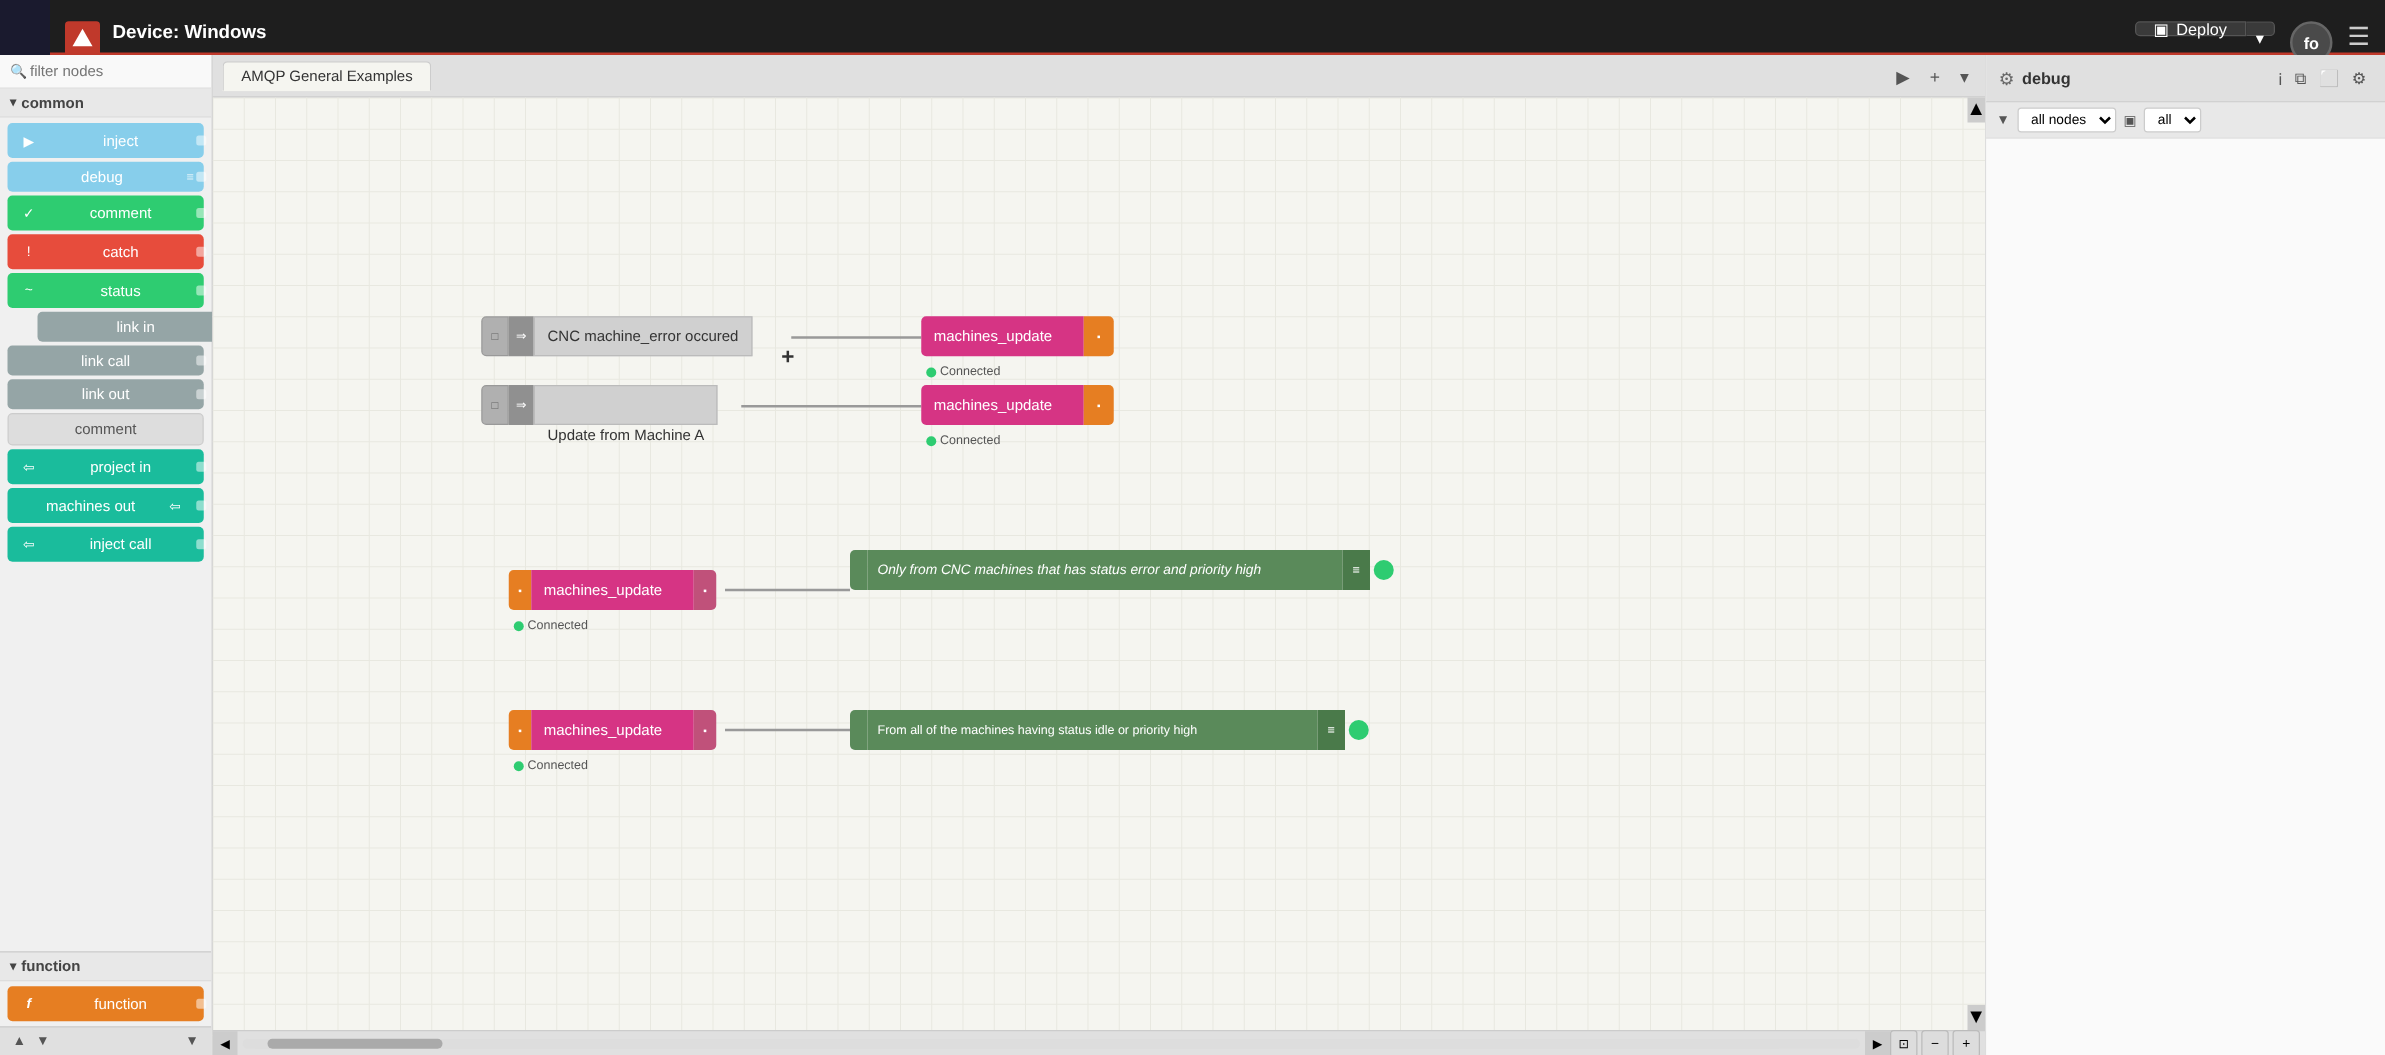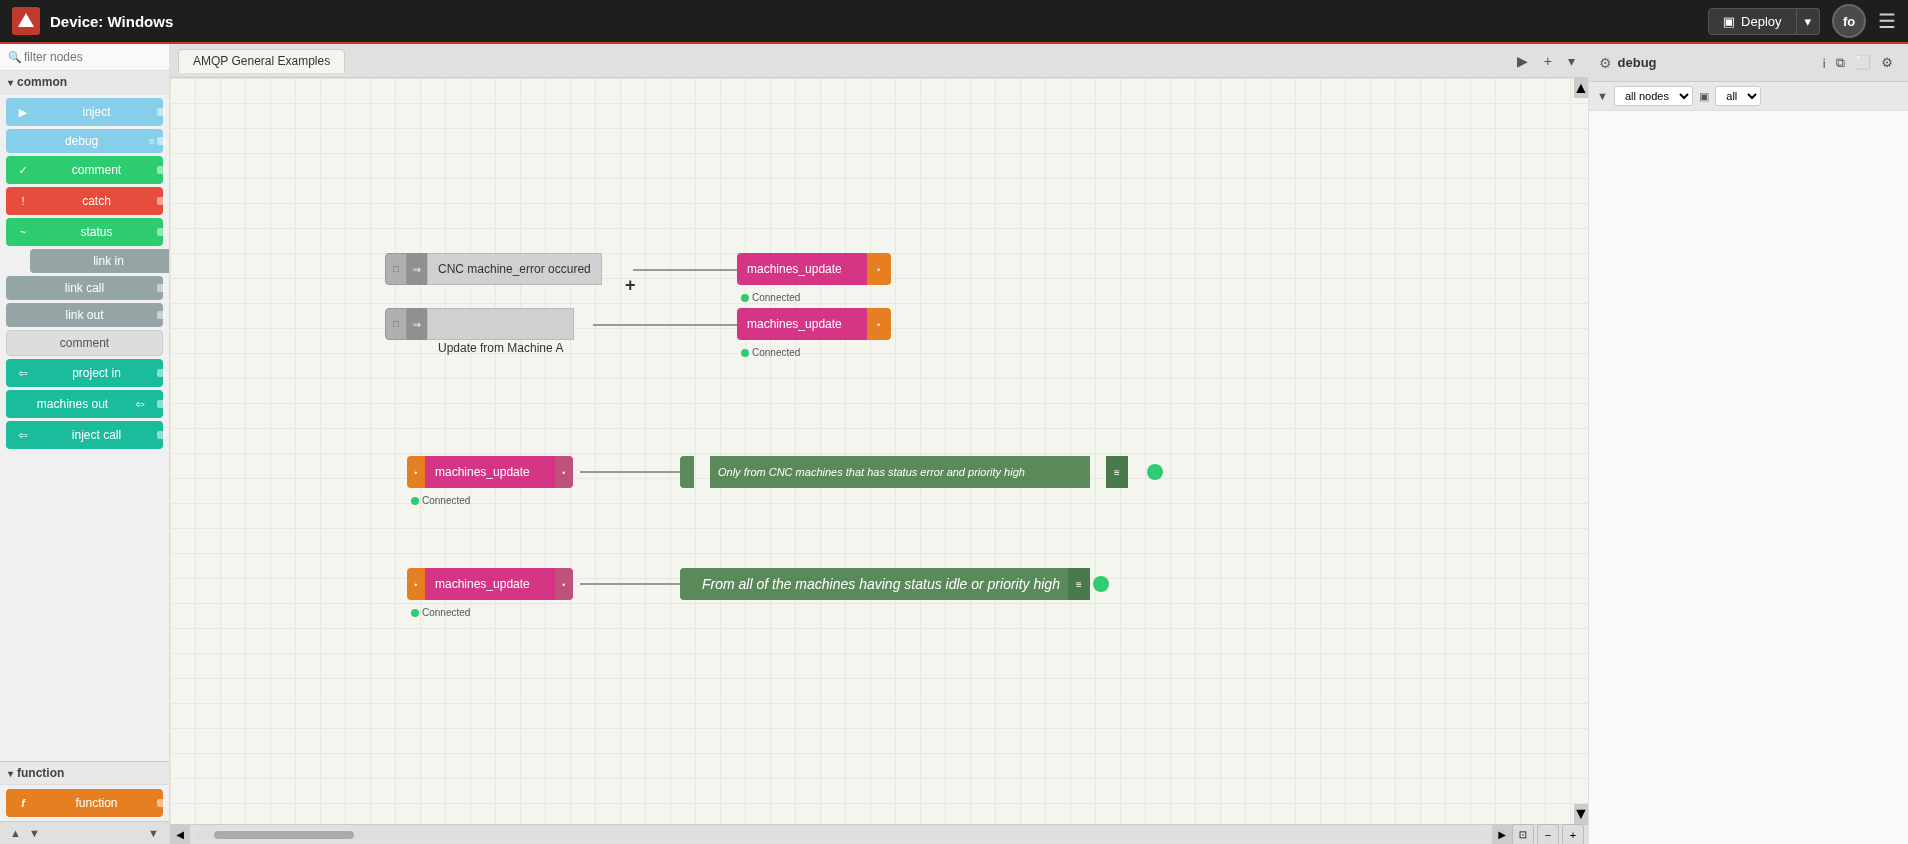--- a/index.html
+++ b/index.html
@@ -1,22 +1,23 @@
 <!DOCTYPE html>
 <html><head>
   <meta charset="utf-8">
   <style>
     * { box-sizing: border-box; margin: 0; padding: 0; }
     body { font-family: 'Segoe UI', Arial, sans-serif; background: #1a1a2e; overflow: hidden; width: 1908px; height: 844px; }
 
     
     #topbar {
-      display: flex; align-items: center; height: 44px;
+      display: flex; height: 44px;
       background: #1e1e1e; color: #fff; padding: 17px 12px;
       border-bottom: 2px solid #c0392b;
+      margin-left: 40px;
     }
     #logo { width: 28px; height: 28px; background: #c0392b; border-radius: 3px; display: flex; align-items: center; justify-content: center; margin-right: 10px; }
     #logo svg { width: 20px; height: 20px; }
     #app-title { font-size: 15px; font-weight: 600; flex: 1; }
     #deploy-btn {
       background: #3a3a3a; color: #fff; border: 1px solid #555;
       border-radius: 4px 0 0 4px; padding: 5px 14px; font-size: 13px; cursor: pointer;
       display: flex; align-items: center; gap: 6px;
     }
     #deploy-arrow {
@@ -335,21 +336,21 @@
         </div>
         <div style="background:#c0517a;width:18px;height:32px;border-radius:0 4px 4px 0;display:flex;align-items:center;justify-content:center;">
           <span style="font-size:8px;color:#fff;">▪</span>
         </div>
         <div class="node-connected">
           <span class="dot-green"></span>
           <span>Connected</span>
         </div>
       </div>
 
-      <div style="position:absolute; left:510px; top:378px; display:flex; align-items:center; height:32px; cursor:pointer;gap:16px;">
+      <div style="position:absolute; left:510px; top:362px; display:flex; align-items:center; height:32px; cursor:pointer;">
         <div style="background:#5a8a5a;border-radius:4px 0 0 4px;width:14px;height:32px;"></div>
         <div style="background:#5a8a5a;height:32px;display:flex;align-items:center;padding:0 8px;min-width:380px;">
           <span style="font-size:11px;color:#fff;font-style:italic;">Only from CNC machines that has status error and priority high</span>
         </div>
         <div style="background:#4a7a4a;width:22px;height:32px;display:flex;align-items:center;justify-content:center;">
           <span style="font-size:10px;color:#fff;">≡</span>
         </div>
         <div style="background:#2ecc71;width:16px;height:16px;border-radius:50%;margin-left:3px;display:flex;align-items:center;justify-content:center;"></div>
       </div>
 
@@ -365,21 +366,21 @@
         </div>
         <div class="node-connected">
           <span class="dot-green"></span>
           <span>Connected</span>
         </div>
       </div>
 
       <div style="position:absolute; left:510px; top:490px; display:flex; align-items:center; height:32px; cursor:pointer;">
         <div style="background:#5a8a5a;border-radius:4px 0 0 4px;width:14px;height:32px;"></div>
         <div style="background:#5a8a5a;height:32px;display:flex;align-items:center;padding:0 8px;min-width:360px;">
-          <span style="font-size:14px;color:#fff;font-style:italic;">From all of the machines having status idle or priority high</span>
+          <span style="font-size:10px;color:#fff;">From all of the machines having status idle or priority high</span>
         </div>
         <div style="background:#4a7a4a;width:22px;height:32px;display:flex;align-items:center;justify-content:center;">
           <span style="font-size:10px;color:#fff;">≡</span>
         </div>
         <div style="background:#2ecc71;width:16px;height:16px;border-radius:50%;margin-left:3px;display:flex;align-items:center;justify-content:center;"></div>
       </div>
 
       <div style="position:absolute;right:0;bottom:20px;width:14px;height:20px;background:#ccc;display:flex;align-items:center;justify-content:center;cursor:pointer;">▼</div>
 
     </div>

